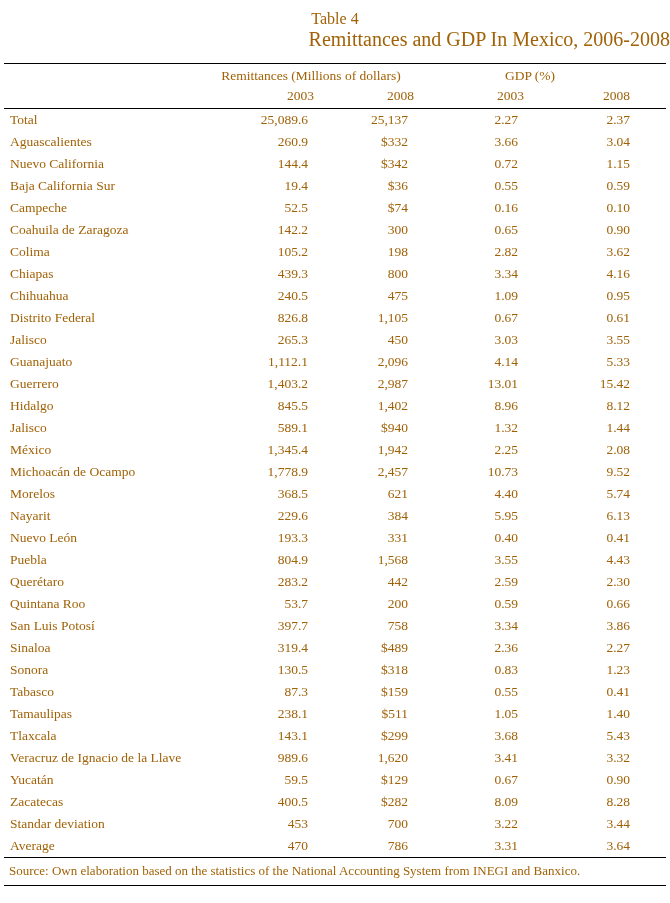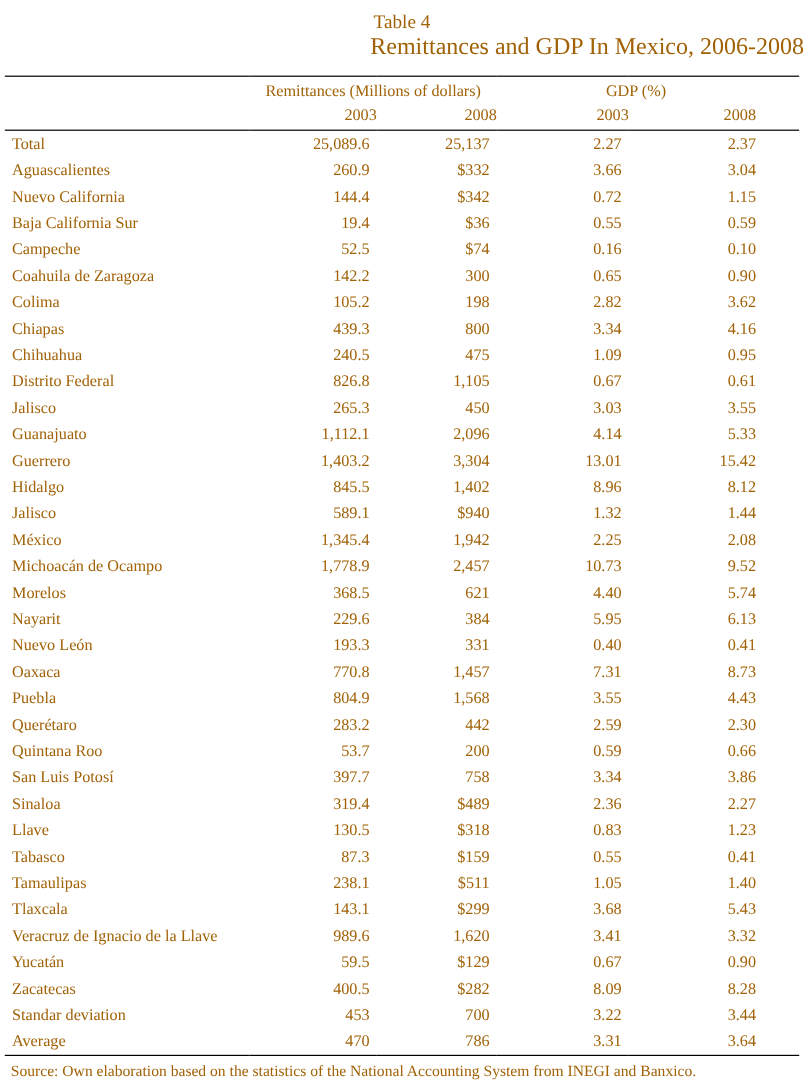--- a/index.html
+++ b/index.html
@@ -181,21 +181,21 @@
         <tr>
           <td class="name-cell">Guanajuato</td>
           <td class="num-cell">1,112.1</td>
           <td class="num-cell">2,096</td>
           <td class="num-cell">4.14</td>
           <td class="num-cell last-col">5.33</td>
         </tr>
         <tr>
           <td class="name-cell">Guerrero</td>
           <td class="num-cell">1,403.2</td>
-          <td class="num-cell">3,304</td>
+          <td class="num-cell">2,987</td>
           <td class="num-cell">13.01</td>
           <td class="num-cell last-col">15.42</td>
         </tr>
         <tr>
           <td class="name-cell">Hidalgo</td>
           <td class="num-cell">845.5</td>
           <td class="num-cell">1,402</td>
           <td class="num-cell">8.96</td>
           <td class="num-cell last-col">8.12</td>
         </tr>
@@ -235,27 +235,20 @@
           <td class="num-cell last-col">6.13</td>
         </tr>
         <tr>
           <td class="name-cell">Nuevo León</td>
           <td class="num-cell">193.3</td>
           <td class="num-cell">331</td>
           <td class="num-cell">0.40</td>
           <td class="num-cell last-col">0.41</td>
         </tr>
         <tr>
-          <td class="name-cell">Oaxaca</td>
-          <td class="num-cell">770.8</td>
-          <td class="num-cell">1,457</td>
-          <td class="num-cell">7.31</td>
-          <td class="num-cell last-col">8.73</td>
-        </tr>
-        <tr>
           <td class="name-cell">Puebla</td>
           <td class="num-cell">804.9</td>
           <td class="num-cell">1,568</td>
           <td class="num-cell">3.55</td>
           <td class="num-cell last-col">4.43</td>
         </tr>
         <tr>
           <td class="name-cell">Querétaro</td>
           <td class="num-cell">283.2</td>
           <td class="num-cell">442</td>
@@ -277,21 +270,21 @@
           <td class="num-cell last-col">3.86</td>
         </tr>
         <tr>
           <td class="name-cell">Sinaloa</td>
           <td class="num-cell">319.4</td>
           <td class="num-cell">$489</td>
           <td class="num-cell">2.36</td>
           <td class="num-cell last-col">2.27</td>
         </tr>
         <tr>
-          <td class="name-cell">Llave</td>
+          <td class="name-cell">Sonora</td>
           <td class="num-cell">130.5</td>
           <td class="num-cell">$318</td>
           <td class="num-cell">0.83</td>
           <td class="num-cell last-col">1.23</td>
         </tr>
         <tr>
           <td class="name-cell">Tabasco</td>
           <td class="num-cell">87.3</td>
           <td class="num-cell">$159</td>
           <td class="num-cell">0.55</td>

